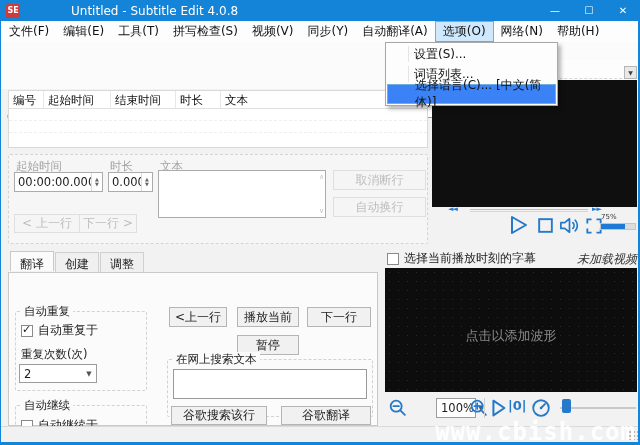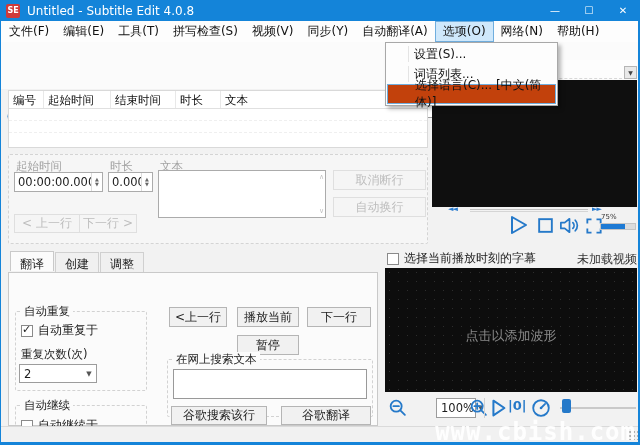--- a/index.html
+++ b/index.html
@@ -1,21 +1,21 @@
 <!DOCTYPE html>
 <html><head>
 <meta charset="utf-8">
 <style>
   * { margin:0; padding:0; box-sizing:border-box; }
   html,body { width:640px; height:445px; }
   body { font-family:"DejaVu Sans","Liberation Sans",sans-serif; font-size:12px; color:#1c1c1c; }
   #win { position:relative; width:640px; height:445px; background:#f2f2f2; overflow:hidden; }
 
   
-  .titlebar { position:absolute; left:0; top:0; width:640px; height:21px; background:#1484d9; display:flex; align-items:center; }
+  .titlebar { position:absolute; left:0; top:0; width:640px; height:21px; background:#1484d9; display:flex; align-items:center;gap:44px; }
   .appicon { width:14px; height:14px; margin-left:6px; background:#cf3a3a; color:#fff; font-size:8px; font-weight:bold;
              display:flex; align-items:center; justify-content:center; border-radius:2px; }
   .apptitle { color:#fff; font-size:12px; margin-left:7px; }
   .caption-btns { position:absolute; right:0; top:0; height:21px; display:flex; }
   .cap-btn { width:34px; height:21px; color:#fff; font-size:10px; display:flex; align-items:center; justify-content:center; }
 
   
   .menubar { position:absolute; left:0; top:21px; width:640px; height:21px; background:#fdfdfd; display:flex; align-items:stretch; padding-left:2px; }
   .menu-item { padding:0 7px; display:flex; align-items:center; font-size:12px; color:#111; }
   .menu-item.active { background:#cfe8fb; border:1px solid #70aede; }
@@ -69,41 +69,41 @@
   .pc-icon { position:absolute; color:#2579c9; }
   .vol-label { position:absolute; left:601px; top:213px; font-size:7px; color:#333; }
   .vol-bar { position:absolute; left:600px; top:223px; width:36px; height:7px; background:#dcdcdc; border:1px solid #c4c4c4; }
   .vol-fill { height:100%; width:72%; background:#1e7ad4; }
 
   
   .wave { position:absolute; left:385px; top:268px; width:252px; height:124px; background:#0d0d0d;
           background-image:radial-gradient(circle,#2d2d2d 0.8px,transparent 1px); background-size:9px 9px;
           display:flex; align-items:center; justify-content:center; }
   .wave-text { color:#8a8a8a; font-size:13px;margin-top:12px; }
-  .right-label { position:absolute; font-size:12px; color:#333; }
+  .right-label { position:absolute; font-size:12px; color:#333;font-style:italic; }
   .wv-sep { position:absolute; left:484px; top:398px; width:1px; height:20px; background:#d0d0d0; }
   .center0 { position:absolute; left:508px; top:398px; font-size:13px; font-weight:bold; color:#2579c9; }
   .slider-track { position:absolute; left:560px; top:407px; width:76px; height:2px; background:#c9c9c9; }
   .slider-thumb { position:absolute; left:562px; top:399px; width:9px; height:14px; background:#2579c9; border-radius:2px; }
 
   
   .statusbar { position:absolute; left:0; top:426px; width:640px; height:16px; background:#f1f1f1; border-top:1px solid #dadada; z-index:40; }
   .watermark { position:absolute; right:4px; top:418px; z-index:60; font-family:"DejaVu Sans Mono","Liberation Mono",monospace;
                font-size:24px; color:#fff; opacity:0.95; letter-spacing:1px;font-weight:bold; }
   .grip { position:absolute; right:2px; top:430px; width:10px; height:10px; z-index:45;
           background-image:radial-gradient(circle,#b0b0b0 1px,transparent 1.2px); background-size:4px 4px; }
   .border-b { position:absolute; left:0; top:442px; width:640px; height:3px; background:#1484d9; z-index:70; }
   .border-l { position:absolute; left:0; top:21px; width:1px; height:424px; background:#1484d9; z-index:70; }
   .border-r { position:absolute; left:638px; top:21px; width:2px; height:424px; background:#1484d9; z-index:70; }
 
   
   .dropdown { position:absolute; left:385px; top:42px; width:173px; background:#fdfdfd; border:1px solid #a8a8a8;
               box-shadow:3px 3px 4px rgba(0,0,0,0.28); z-index:100; padding:1px; }
   .dd-item { position:relative; height:20px; display:flex; align-items:center; padding-left:27px; font-size:12px; color:#111; }
-  .dd-item.hl { background:#c2410c; border:1px solid #70aede; }
+  .dd-item.hl { background:#3b82f6; border:1px solid #70aede; }
   .dd-gutter { position:absolute; left:21px; top:2px; bottom:2px; width:1px; background:#e4e4e4; }
 
   svg { display:block; }
 </style>
 </head>
 <body>
 
 <div id="win">
 
   <div class="titlebar">

